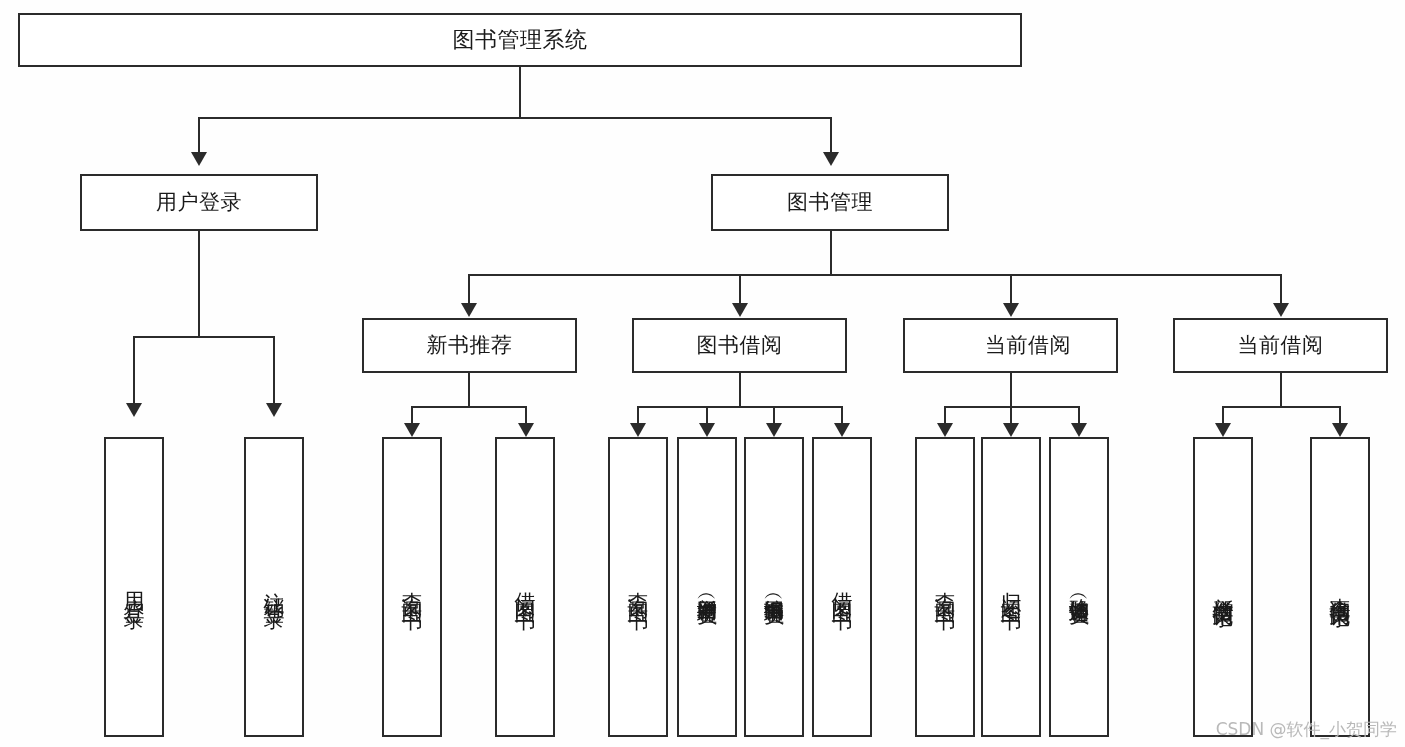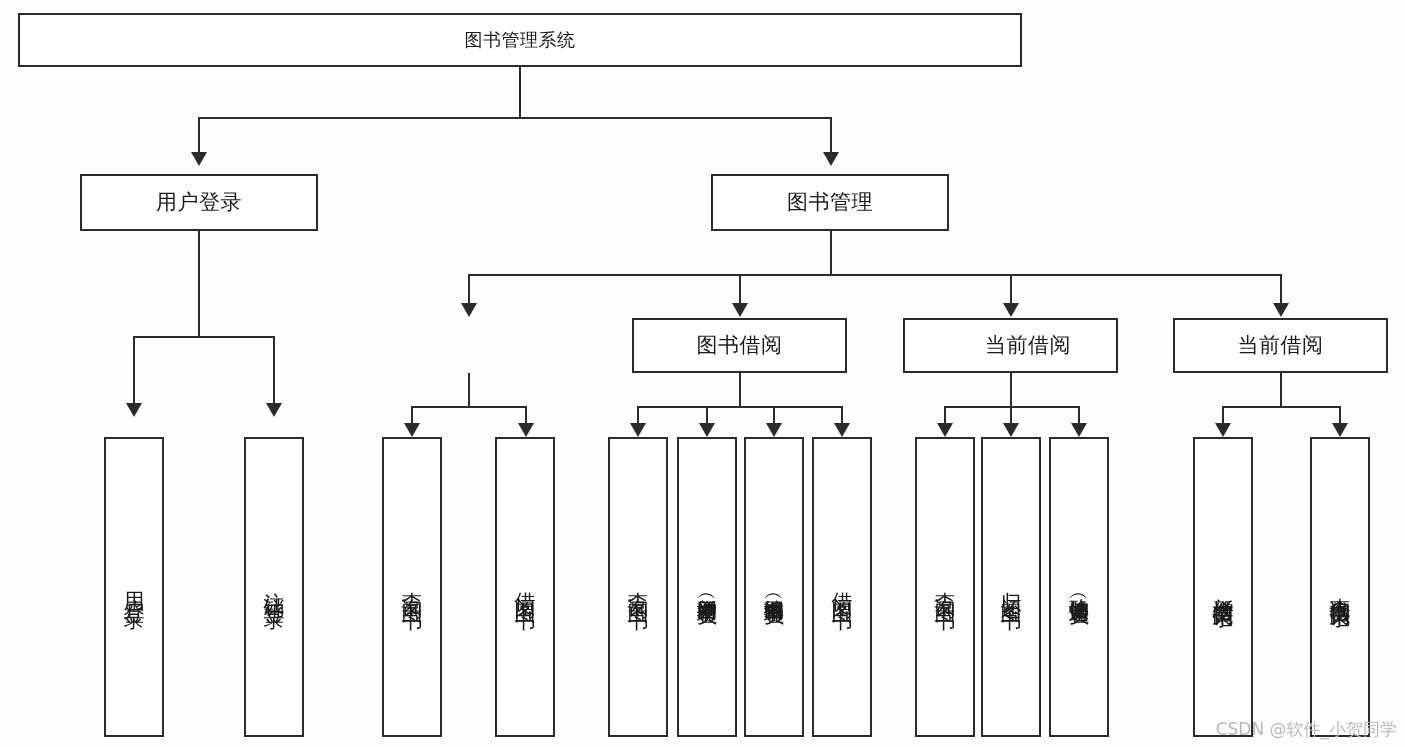--- a/index.html
+++ b/index.html
@@ -40,21 +40,21 @@
     font-size: 21px;
     white-space: nowrap;
   }
   .node.vertical.tight .label {
     letter-spacing: 2px;
   }
   .node.vertical.dense .label {
     letter-spacing: 1px;
     font-size: 20px;
   }
-  .node.root .label { font-size: 18px; }
+  .node.root .label { font-size: 22px; }
   .edge {
     position: absolute;
     background: #2b2b2b;
   }
   .edge.v { width: 2px; }
   .edge.h { height: 2px; }
   .arrow {
     position: absolute;
     width: 0;
     height: 0;
@@ -111,20 +111,23 @@
   <div class="edge h" style="left:468px; top:274px; width:814px; height:2px;"></div>
   <div class="edge v" style="left:468px; top:274px; width:2px; height:30px;"></div>
   <div class="arrow" style="left:461px; top:303px;"></div>
   <div class="edge v" style="left:739px; top:274px; width:2px; height:30px;"></div>
   <div class="arrow" style="left:732px; top:303px;"></div>
   <div class="edge v" style="left:1010px; top:274px; width:2px; height:30px;"></div>
   <div class="arrow" style="left:1003px; top:303px;"></div>
   <div class="edge v" style="left:1280px; top:274px; width:2px; height:30px;"></div>
   <div class="arrow" style="left:1273px; top:303px;"></div>
 
+  <div class="node" style="left:362px; top:318px; width:215px; height:55px;">
+    <span class="label">新书推荐</span>
+  </div>
   <div class="node" style="left:632px; top:318px; width:215px; height:55px;">
     <span class="label">图书借阅</span>
   </div>
   <div class="node" style="left:903px; top:318px; width:215px; height:55px;padding-left:35px;">
     <span class="label">当前借阅</span>
   </div>
   <div class="node" style="left:1173px; top:318px; width:215px; height:55px;">
     <span class="label">当前借阅</span>
   </div>
 

